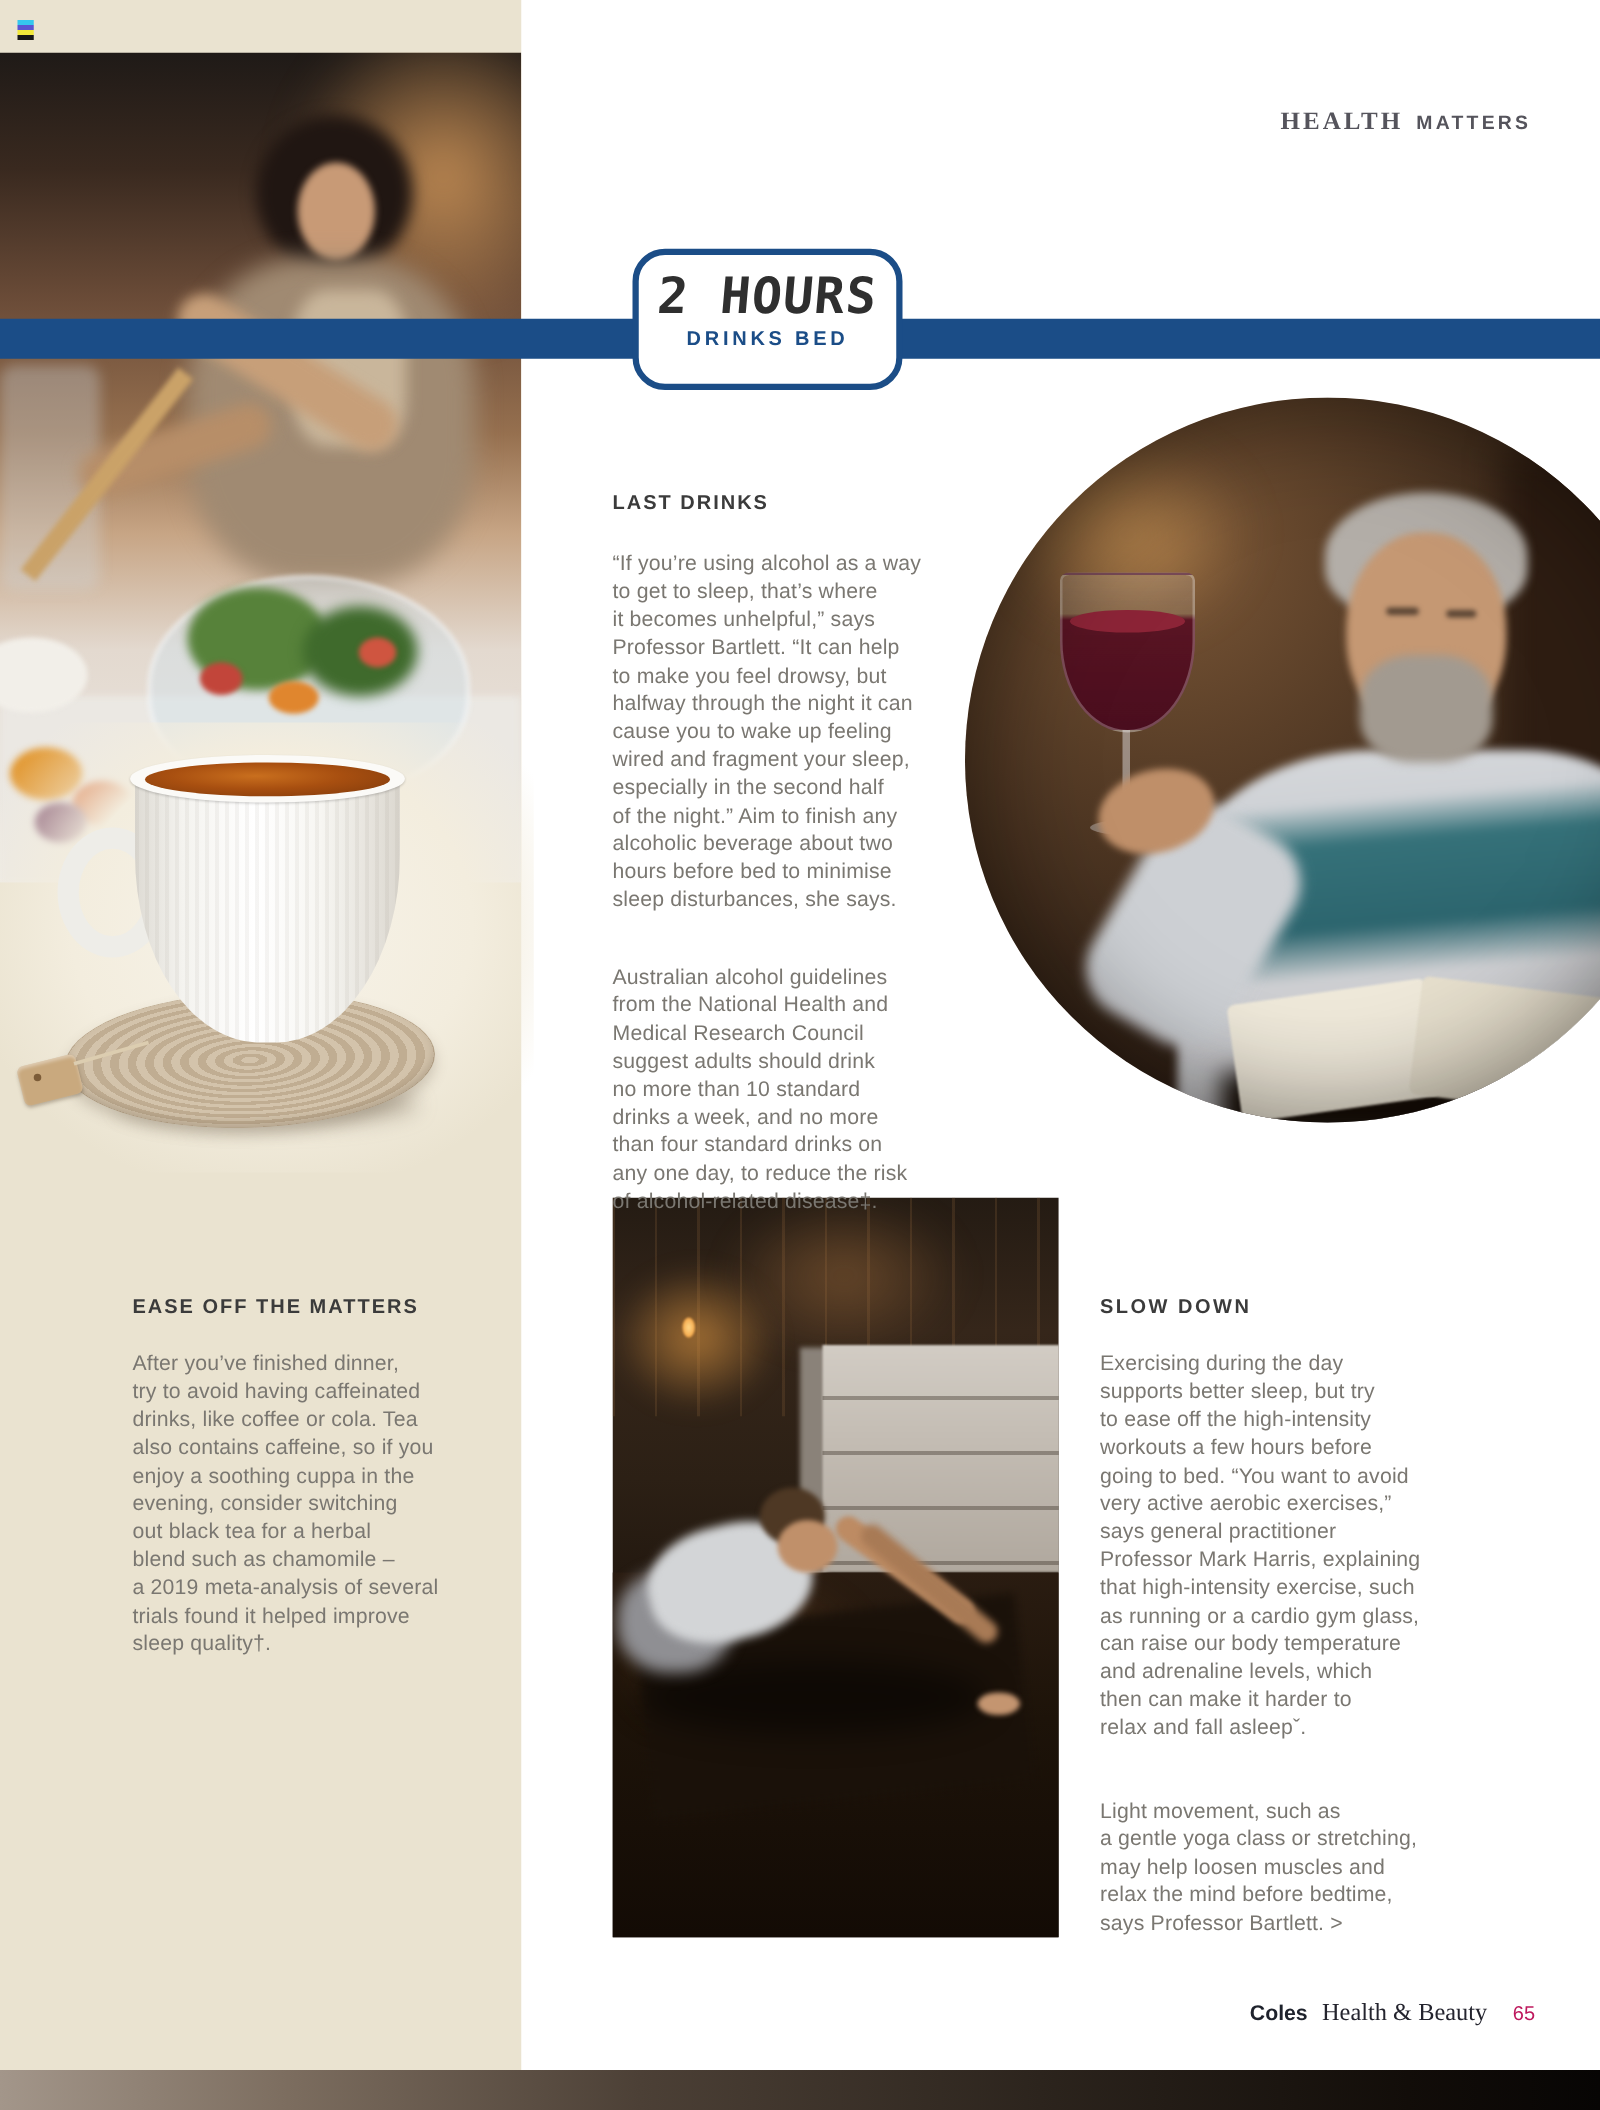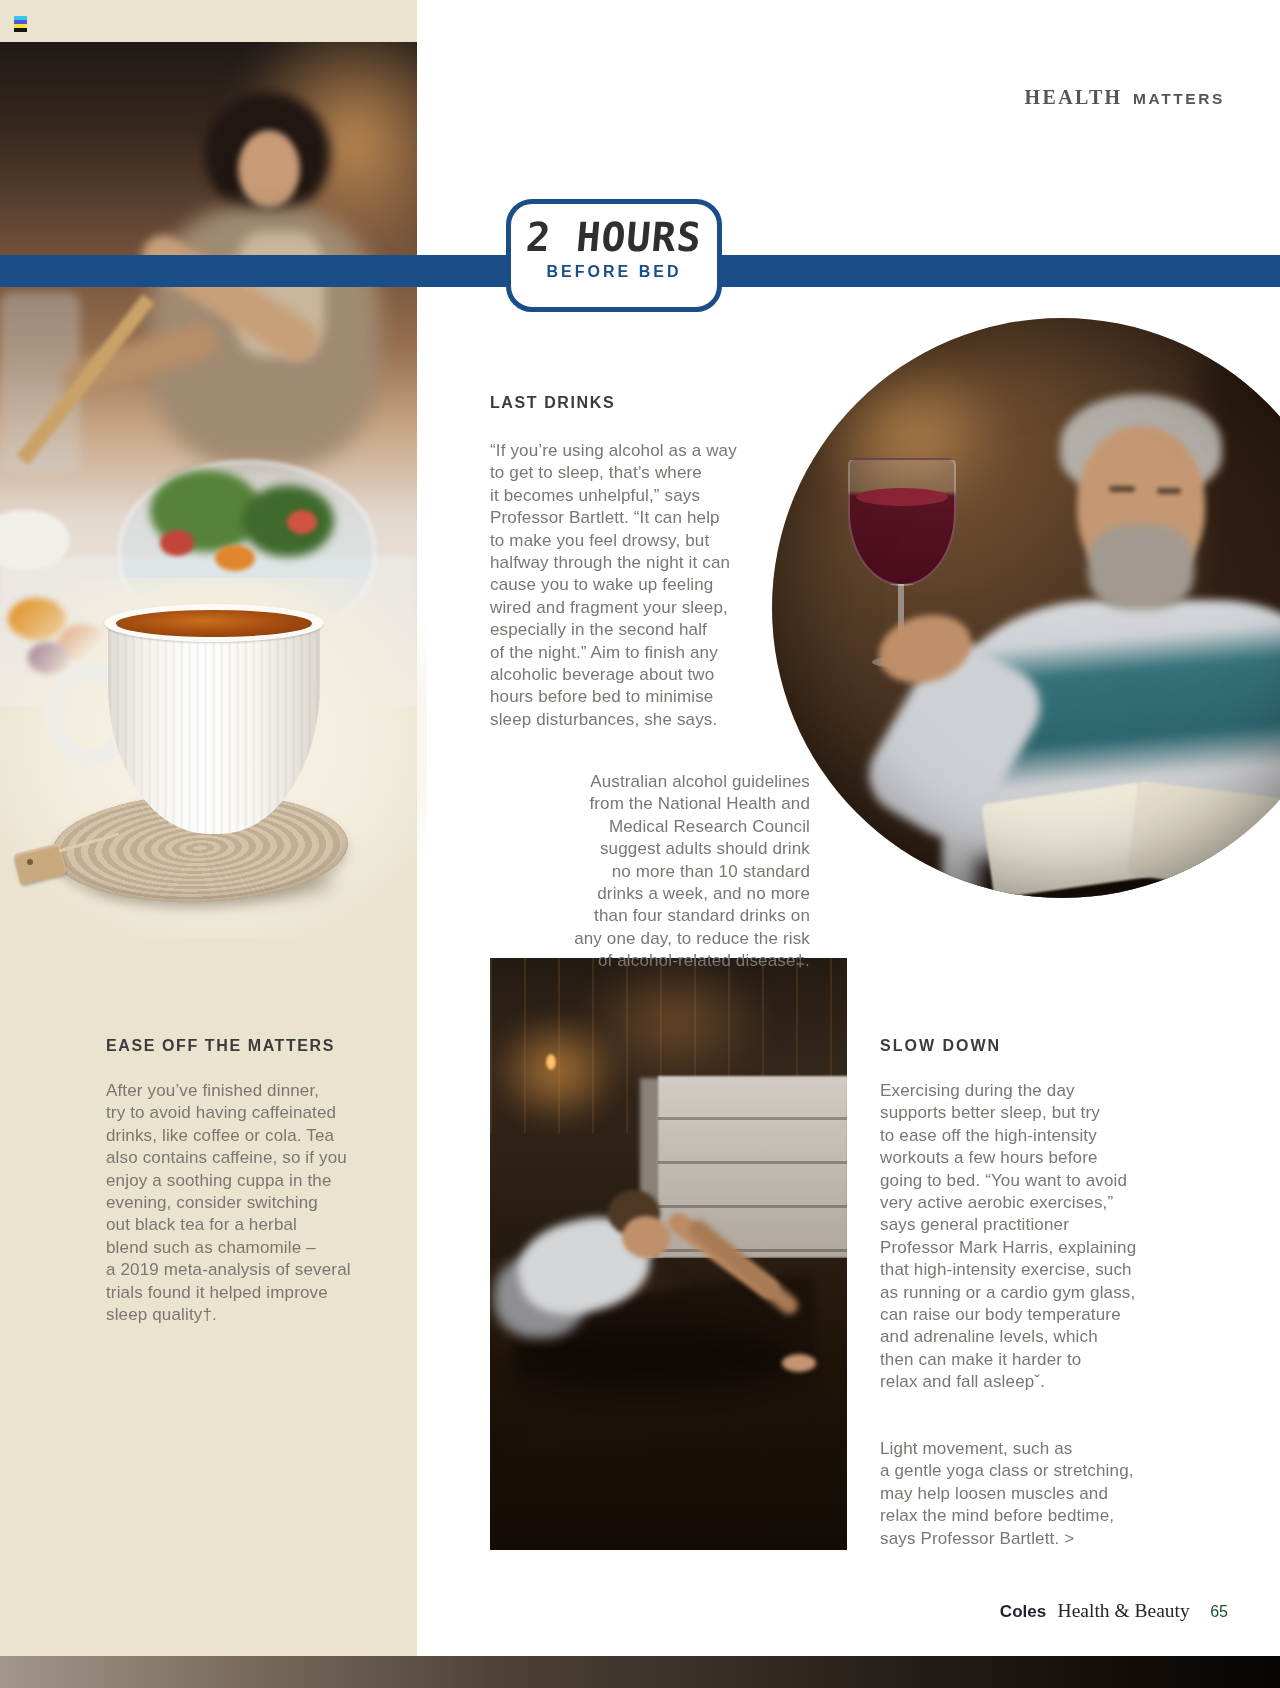--- a/index.html
+++ b/index.html
@@ -7,31 +7,31 @@
         font-family:"Liberation Sans",sans-serif;margin:0 auto;}
   .abs{position:absolute;}
   
   .left-col{left:0;top:0;width:417px;height:1688px;background:#eae3d0;z-index:0;}
   .reg-mark{left:14px;top:16px;width:13px;height:17px;z-index:6;}
   .reg-mark div{height:4px;}
   .reg-c{background:#35c7ee;} .reg-b{background:#5a55d2;} .reg-y{background:#f0e73a;} .reg-k{background:#161616;margin-bottom:1px;}
   
   .heading{font-size:16px;font-weight:700;letter-spacing:1.6px;color:#3b3b3b;z-index:3;}
   .para{font-size:17px;line-height:22.4px;color:#7a7771;letter-spacing:.15px;white-space:pre-line;z-index:3;}
-  .h-last{left:490px;top:394px;} .p-last1{left:490px;top:440px;width:320px;} .p-last2{left:490px;top:771px;width:320px;text-align:right;}
+  .h-last{left:490px;top:394px;} .p-last1{left:490px;top:440px;width:320px;} .p-last2{left:490px;top:771px;width:320px;}
   .h-caff{left:106px;top:1037px;} .p-caff1{left:106px;top:1080px;width:310px;} .p-caff2{left:106px;top:1367px;width:310px;}
   .h-slow{left:880px;top:1037px;letter-spacing:2px;} .p-slow1{left:880px;top:1080px;width:310px;} .p-slow2{left:880px;top:1438px;width:310px;}
   
   .health-matters{right:55px;top:86px;color:#55545c;z-index:3;white-space:nowrap;}
   .hm-serif{font-family:"Liberation Serif",serif;font-size:20px;letter-spacing:2.4px;font-weight:600;}
   .hm-sans{font-family:"Liberation Sans",sans-serif;font-size:15.5px;letter-spacing:2.6px;font-weight:700;margin-left:6px;}
   .footer{right:52px;top:1600px;z-index:3;white-space:nowrap;}
   .f-brand{font-size:17px;font-weight:700;color:#1e222c;}
   .f-mag{font-family:"Liberation Serif",serif;font-size:19.5px;color:#24242e;margin-left:7px;}
-  .f-num{font-size:16px;color:#14532d;margin-left:16px;}
+  .f-num{font-size:16px;color:#be185d;margin-left:16px;}
   
   .blue-bar{left:0;top:255px;width:1280px;height:32px;background:#1b4d87;z-index:4;}
   .badge{left:506px;top:199px;width:216px;height:113px;background:#fff;border:5px solid #1b4d87;
          border-radius:26px;z-index:5;box-sizing:border-box;text-align:center;}
   .badge-hours{font-family:"DejaVu Sans Mono",monospace;font-weight:700;font-size:40px;color:#2f2f2f;
                letter-spacing:1px;transform:skewX(-5deg);margin-top:10px;}
   .badge-caption{font-size:16px;font-weight:700;color:#1b4d87;letter-spacing:3px;margin-top:3px;}
   
   .ph{overflow:hidden;} .ph div{position:absolute;}
   
@@ -174,21 +174,21 @@
     <div class="m-handle"></div>
     <div class="m-cup"></div>
     <div class="m-ribs"></div>
     <div class="m-rim"></div>
     <div class="m-tea"></div>
   </div>
 
   <div class="abs blue-bar"></div>
   <div class="abs badge">
     <div class="badge-hours">2 HOURS</div>
-    <div class="badge-caption">BEFORE BED</div>
+    <div class="badge-caption">DRINKS BED</div>
   </div>
 
   <div class="abs health-matters">
     <span class="hm-serif">HEALTH</span>
     <span class="hm-sans">MATTERS</span>
   </div>
 
   <div class="abs ph ph-man">
     <div class="c-bg"></div>
     <div class="c-glow"></div>

